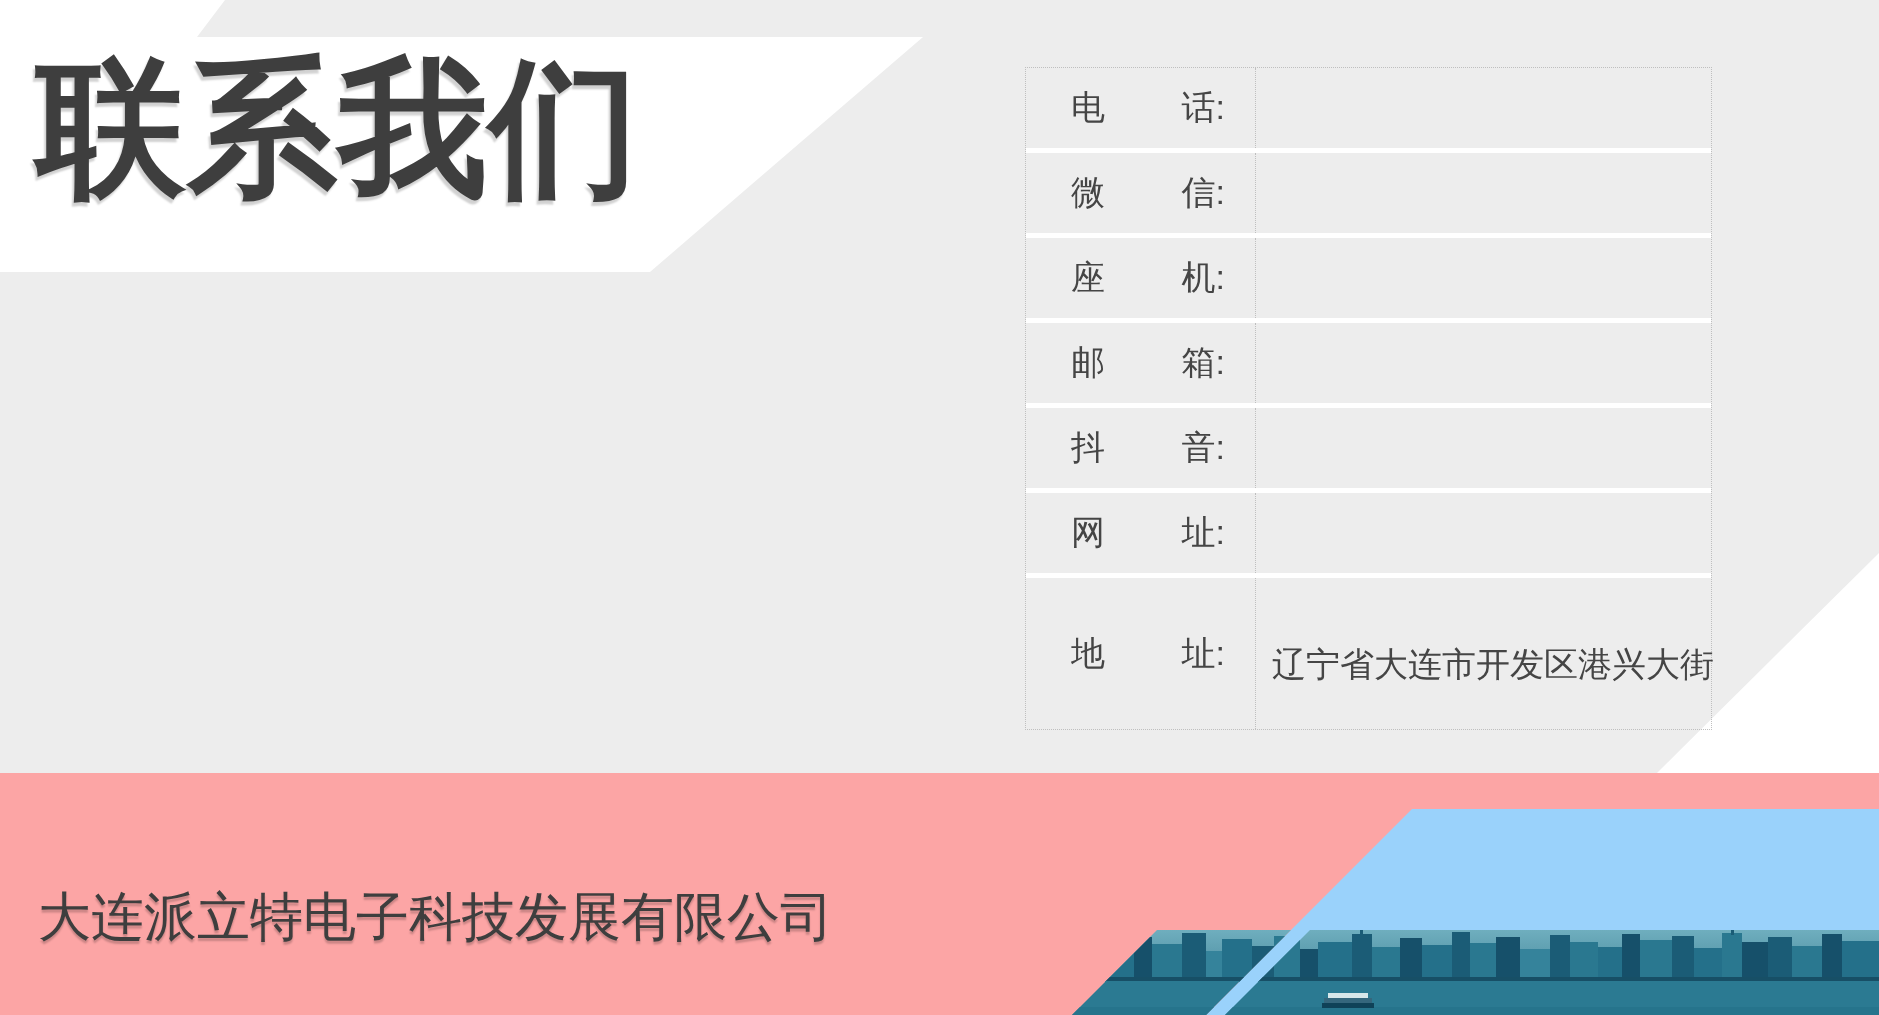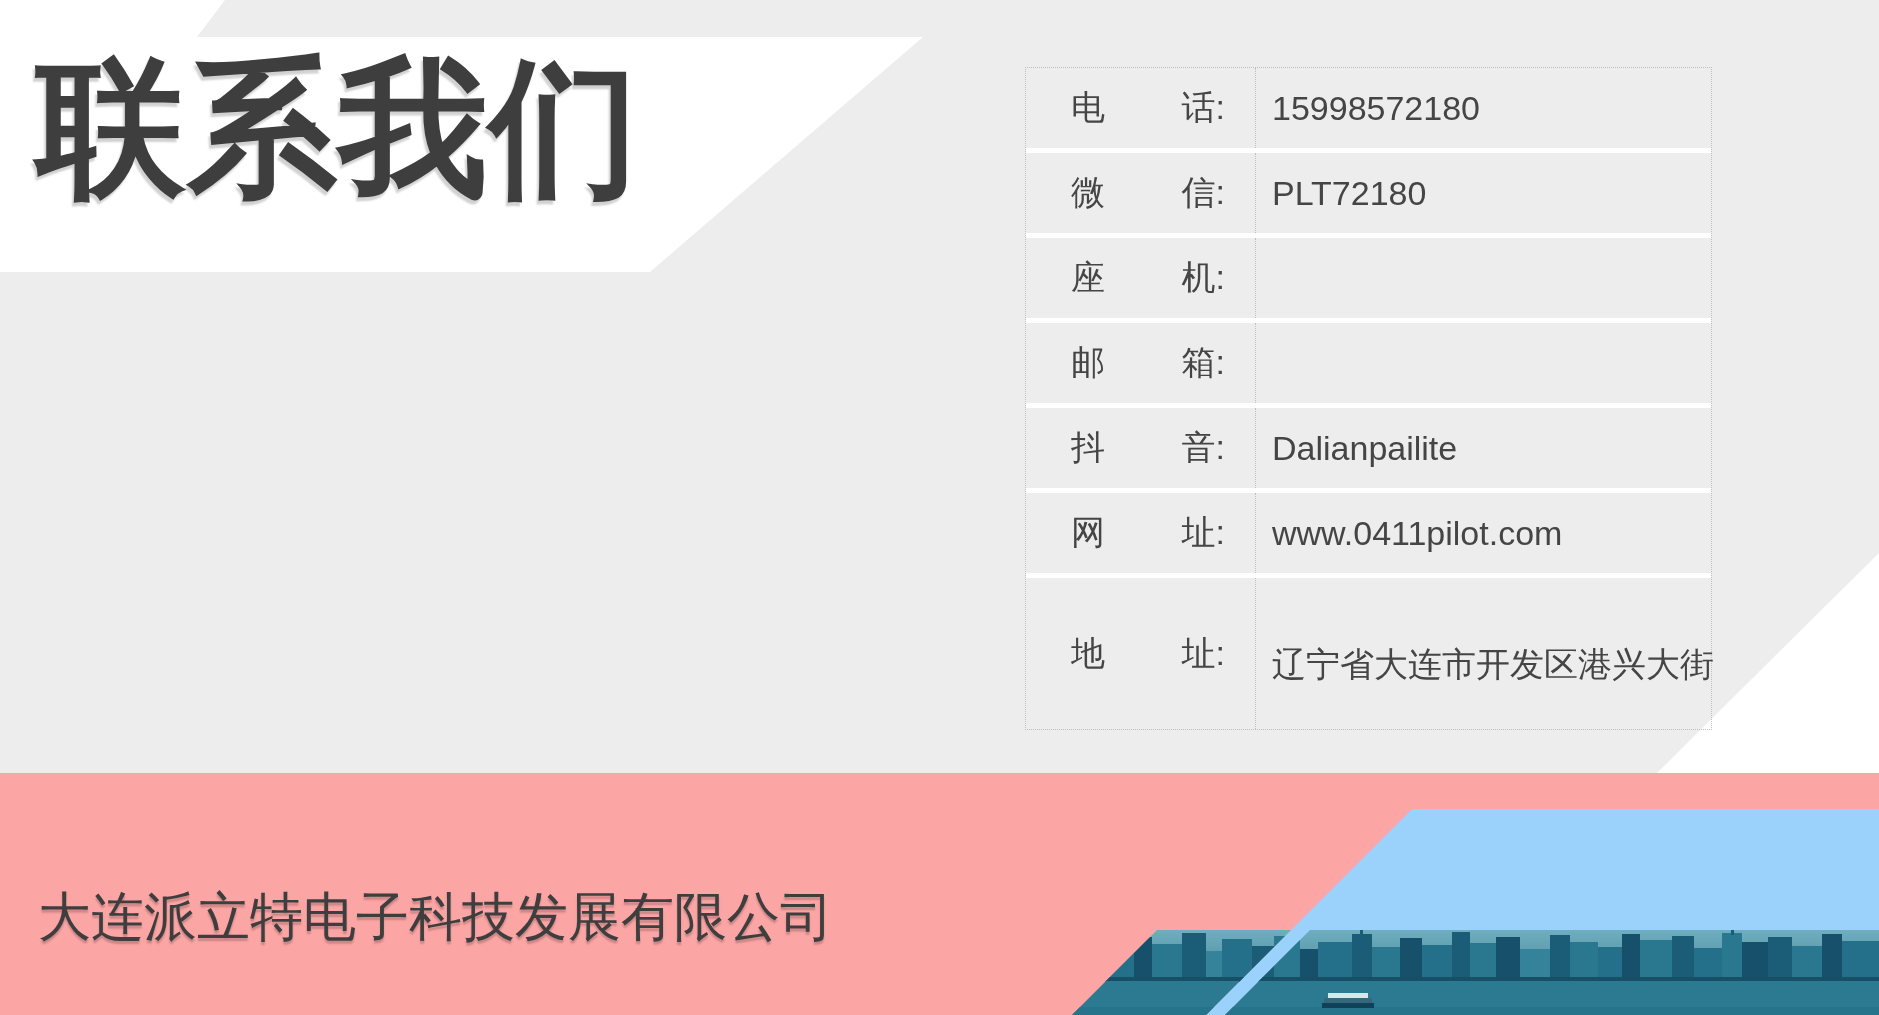--- a/index.html
+++ b/index.html
@@ -122,29 +122,27 @@
 
   <h1 class="page-title">联系我们</h1>
 
   <div class="contact-table">
 
     <div class="ct-row">
       <div class="ct-label">
         <span>电</span>
         <span>话:</span>
       </div>
-      <div class="ct-value">15998572180</div>
     </div>
 
     <div class="ct-row">
       <div class="ct-label">
         <span>微</span>
         <span>信:</span>
       </div>
-      <div class="ct-value">PLT72180</div>
     </div>
 
     <div class="ct-row">
       <div class="ct-label">
         <span>座</span>
         <span>机:</span>
       </div>
     </div>
 
     <div class="ct-row">
@@ -152,29 +150,27 @@
         <span>邮</span>
         <span>箱:</span>
       </div>
     </div>
 
     <div class="ct-row">
       <div class="ct-label">
         <span>抖</span>
         <span>音:</span>
       </div>
-      <div class="ct-value">Dalianpailite</div>
     </div>
 
     <div class="ct-row">
       <div class="ct-label">
         <span>网</span>
         <span>址:</span>
       </div>
-      <div class="ct-value">www.0411pilot.com</div>
     </div>
 
     <div class="ct-row address">
       <div class="ct-label">
         <span>地</span>
         <span>址:</span>
       </div>
       <div class="ct-value multiline">
         <span class="addr-line">辽宁省大连市开发区港兴大街</span>
       </div>

